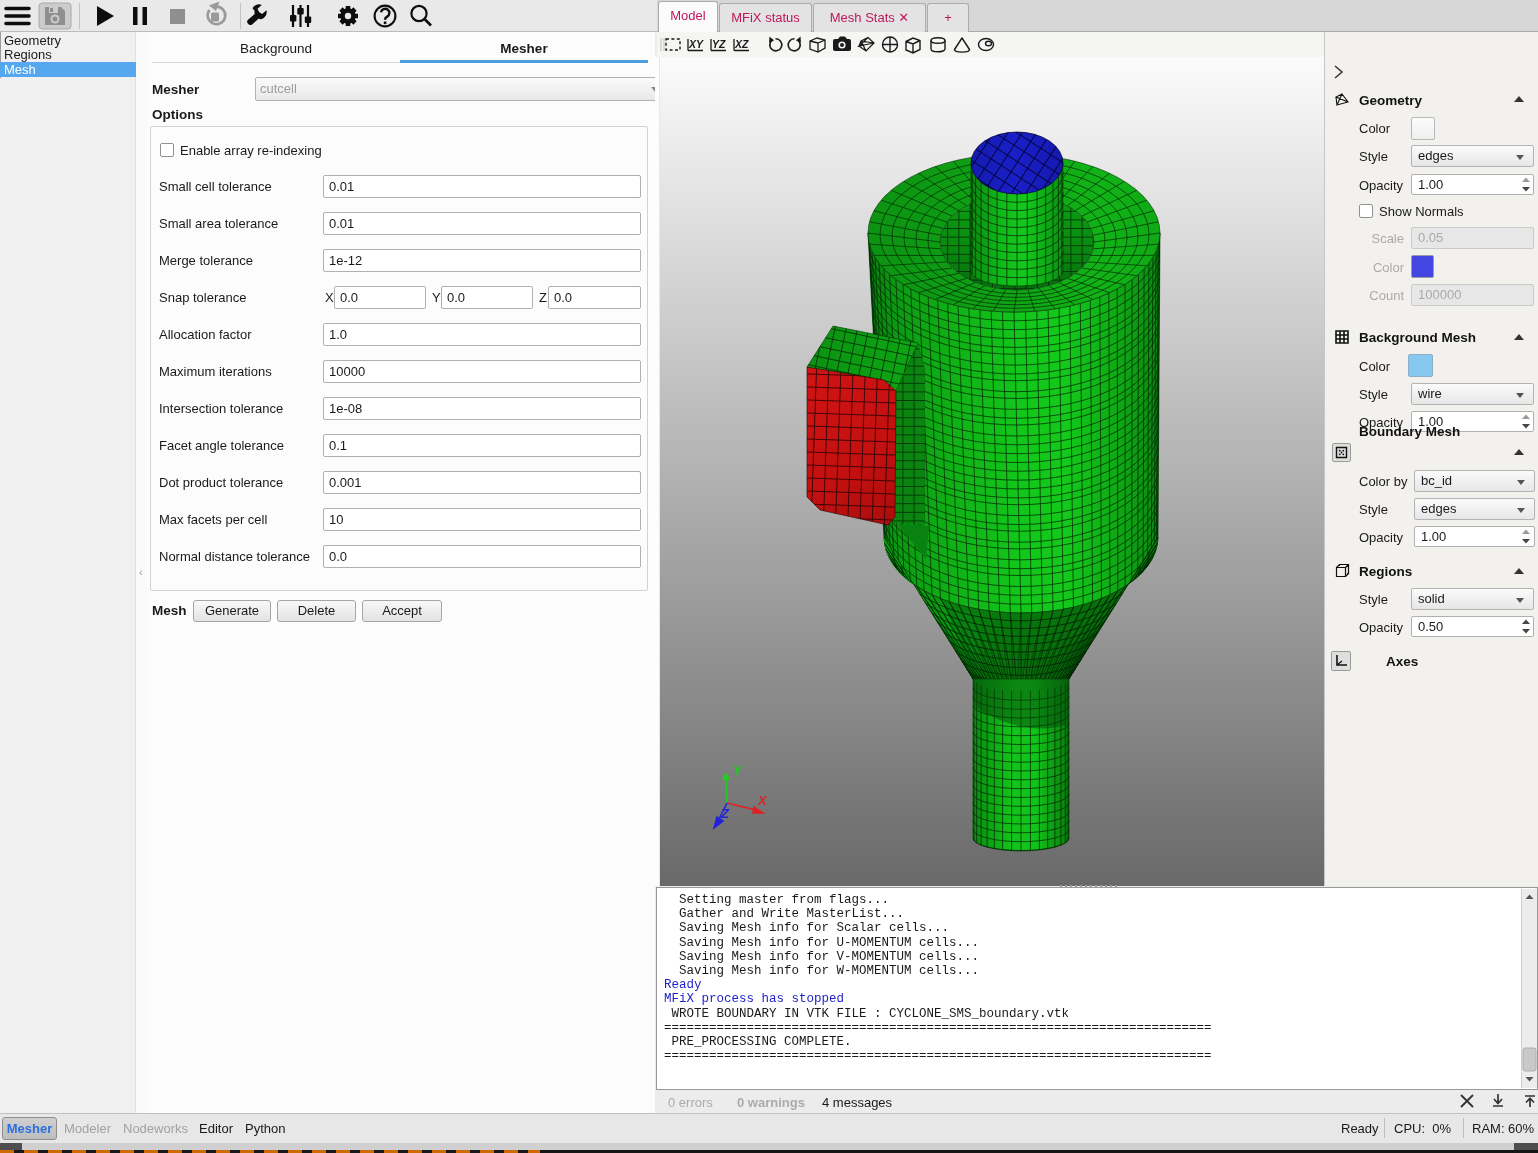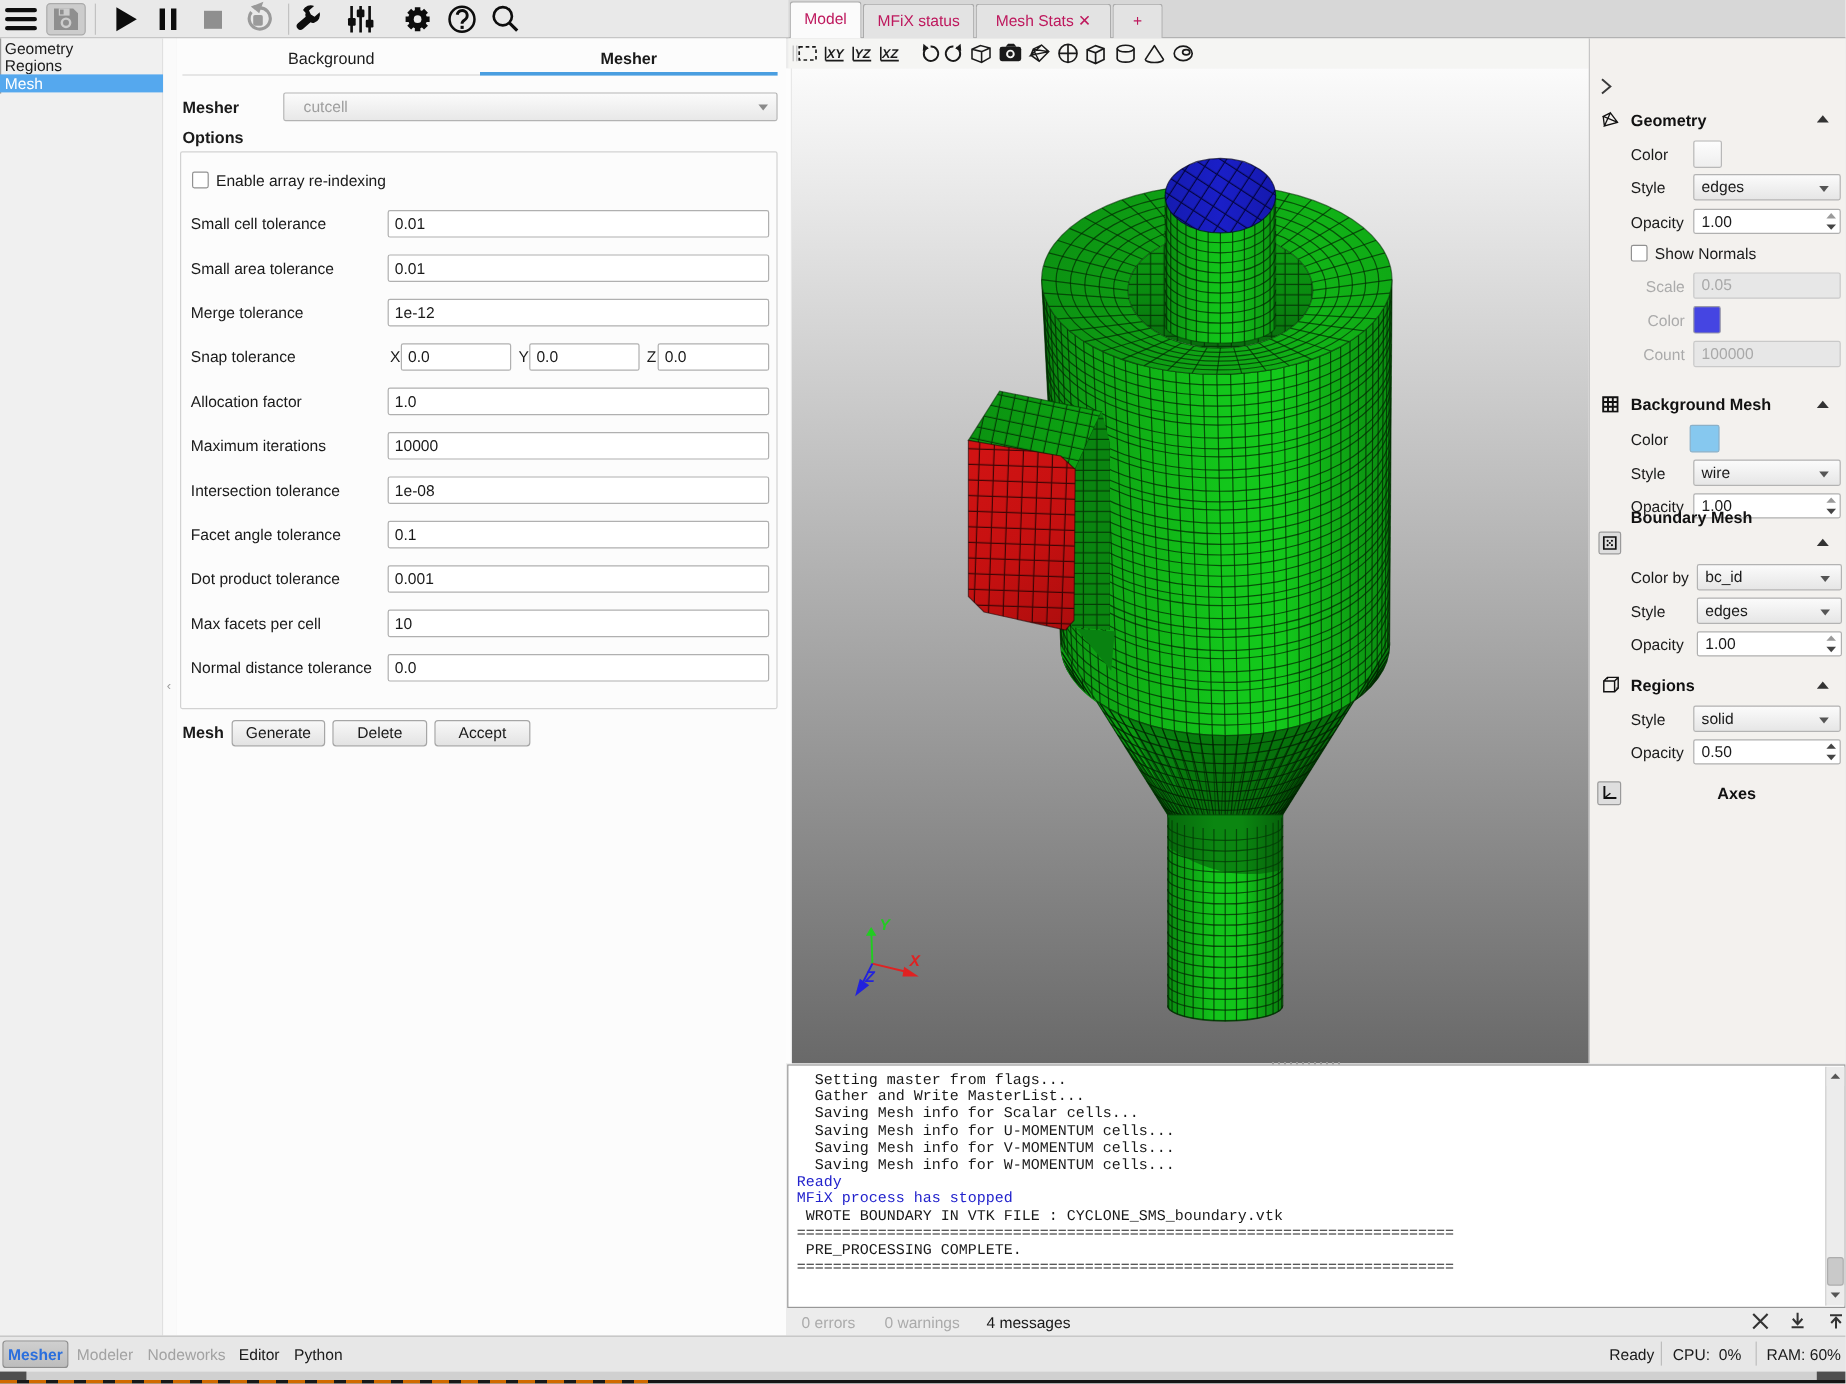--- a/index.html
+++ b/index.html
@@ -14,21 +14,21 @@
 .tab.active { top:1px; height:31px; background:#fbfbfb; }
 
 #leftnav { left:0; top:32px; width:136px; height:1081px; background:#f0f0f0; border-right:1px solid #e0e0e0; }
 .navitem { position:absolute; left:0; width:136px; height:15px; padding-left:4px; font-size:13px; line-height:15px; color:#1a1a1a; }
 #splitter { left:136px; top:32px; width:11px; height:1081px; background:#fafafa; }
 
 #form { left:147px; top:32px; width:508px; height:1081px; background:#fcfcfc; }
 .field { position:absolute; background:#ffffff; border:1px solid #b0b0b0; border-radius:2px; font-size:13px; line-height:21px; padding-left:5px; color:#1a1a1a; }
 .flabel { position:absolute; font-size:13px; color:#1a1a1a; }
 .btn { position:absolute; background:linear-gradient(#f8f8f8,#e3e3e3); border:1px solid #a6a6a6; border-radius:3px; font-size:13px; text-align:center; color:#1a1a1a; }
-.combo { position:absolute; background:linear-gradient(#fbfbfb,#e8e8e8); border:1px solid #b3b3b3; border-radius:2px; font-size:13px; padding-left:16px; color:#1a1a1a; }
+.combo { position:absolute; background:linear-gradient(#fbfbfb,#e8e8e8); border:1px solid #b3b3b3; border-radius:2px; font-size:13px; padding-left:4px; color:#1a1a1a;margin-left:19px; }
 .combo .arr { position:absolute; right:7px; top:50%; margin-top:-2px; width:0; height:0; border-left:4px solid transparent; border-right:4px solid transparent; border-top:5px solid #555; }
 .cb { position:absolute; width:14px; height:14px; background:#fff; border:1px solid #919191; border-radius:2px; }
 
 #vtkbar { left:657px; top:32px; width:667px; height:25px; background:#f5f5f3; }
 #viewport { left:660px; top:57px; width:664px; height:829px; background:linear-gradient(#fbfbfb,#696969); }
 
 #rightpanel { left:1324px; top:32px; width:214px; height:854px; background:#f3f1ee; border-left:1px solid #c6c6c6; }
 .rp-h { position:absolute; font-size:13.5px; font-weight:bold; color:#111; }
 .rp-l { position:absolute; font-size:13px; color:#1a1a1a; }
 .rp-ld { position:absolute; font-size:13px; color:#ababab; text-align:right; }
@@ -438,21 +438,21 @@
 <svg class="abs" style="left:1519px;top:618px;" width="14" height="18" viewBox="0 0 14 18">
     <path d="M3,6 L7,1.5 L11,6 Z" fill="#444"></path>
     <path d="M3,11 L11,11 L7,15.5 Z" fill="#444"></path>
   </svg>
 
 <div class="abs" style="left:1331px;top:651px;width:20px;height:20px;background:#dedede;border:1px solid #9a9a9a;border-radius:2px;"></div>
 <svg class="abs" style="left:1334px;top:654px;" width="14" height="14" viewBox="0 0 14 14">
     <path d="M3,1 V11 H13" fill="none" stroke="#111" stroke-width="1.6"></path>
     <path d="M3,11 L8,7" fill="none" stroke="#111" stroke-width="1.2"></path>
   </svg>
-<div class="rp-h abs" style="left:1431px;top:654px;">Axes</div>
+<div class="rp-h abs" style="left:1386px;top:654px;">Axes</div>
 
 <div class="abs" style="left:1060px;top:885px;width:60px;height:3px;background:repeating-linear-gradient(90deg,#9a9a9a 0 2px,transparent 2px 5px);"></div>
 <div class="abs" id="console"></div>
 <div class="abs" id="conscroll"></div>
 <svg class="abs" style="left:1522px;top:890px;" width="15" height="196" viewBox="0 0 15 196">
 <rect x="0" y="0" width="15" height="15" fill="#ececec"></rect>
     <path d="M3.5,9 L7.5,4.5 L11.5,9 Z" fill="#555"></path>
 <rect x="0" y="181" width="15" height="15" fill="#ececec"></rect>
     <path d="M3.5,187 L11.5,187 L7.5,191.5 Z" fill="#555"></path>
 <rect x="1" y="158" width="13" height="23" rx="2" fill="#c9c9c9" stroke="#adadad" stroke-width="1"></rect>
@@ -464,21 +464,21 @@
   Saving Mesh info for V-MOMENTUM cells...
   Saving Mesh info for W-MOMENTUM cells...
 </span><span style="color:#2222cc">Ready
 MFiX process has stopped
 </span><span> WROTE BOUNDARY IN VTK FILE : CYCLONE_SMS_boundary.vtk
 =========================================================================
  PRE_PROCESSING COMPLETE.
 =========================================================================</span></div>
 <div class="abs" id="msgbar"></div>
 <div class="abs" style="left:668px;top:1095px;color:#ababab;">0 errors</div>
-<div class="abs" style="left:737px;top:1095px;color:#ababab;">0 warnings</div>
+<div class="abs" style="left:737px;top:1095px;color:#ababab;font-weight:bold;">0 warnings</div>
 <div class="abs" style="left:822px;top:1095px;color:#1a1a1a;">4 messages</div>
 <svg class="abs" style="left:1459px;top:1093px;" width="80" height="16" viewBox="0 0 80 16">
 <path d="M2,2 L14,14 M14,2 L2,14" stroke="#333" stroke-width="1.8" fill="none"></path>
 <path d="M39,1 V9 M35,6 L39,10.5 L43,6 M34,13 H44" stroke="#333" stroke-width="1.7" fill="none"></path>
 <path d="M66,3 H76 M71,5 V14 M67,9.5 L71,5.2 L75,9.5" stroke="#333" stroke-width="1.7" fill="none"></path>
 </svg>
 
 <div class="abs" id="modebar"></div>
 <div class="abs" style="left:2px;top:1117px;width:55px;height:23px;background:linear-gradient(#cfcfcf,#bdbdbd);border:1px solid #8e8e8e;border-radius:3px;text-align:center;line-height:21px;font-weight:bold;color:#2b6fdd;">Mesher</div>
 <div class="abs" style="left:64px;top:1121px;color:#a2a2a2;">Modeler</div>

